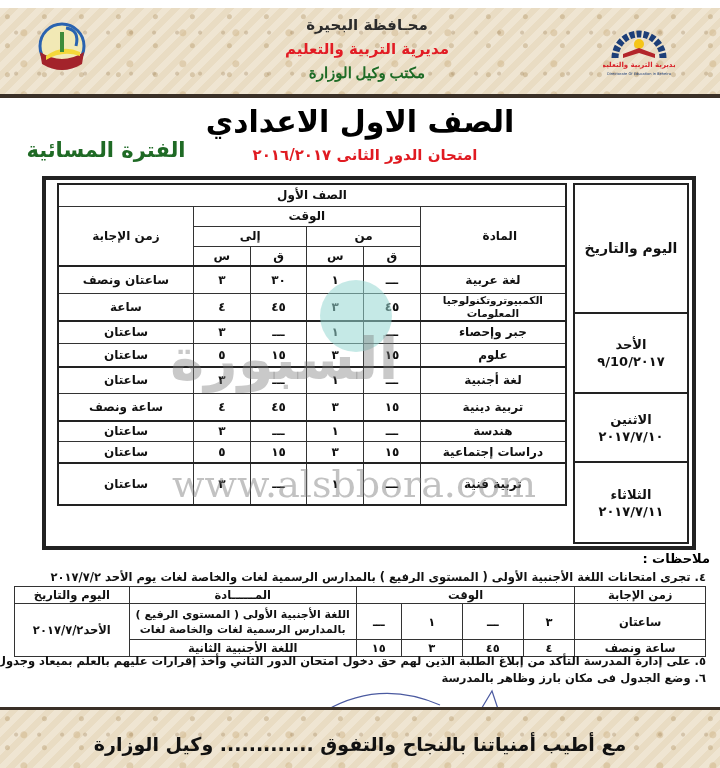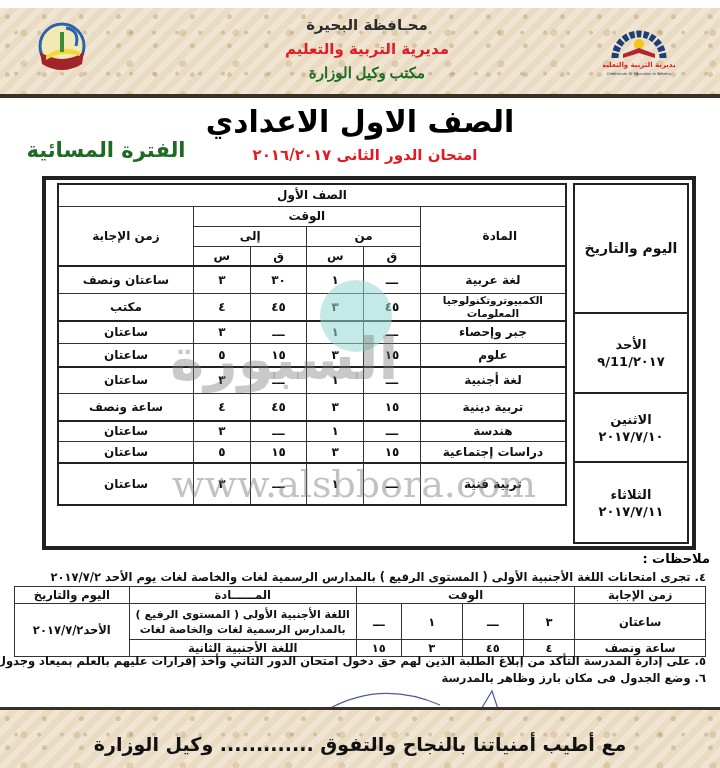--- a/index.html
+++ b/index.html
@@ -114,21 +114,21 @@
           <td>٣٠</td>
           <td>٣</td>
           <td>ساعتان ونصف</td>
         </tr>
         <tr style="height: 27px;">
           <td style="font-size: 10.5px; line-height: 13px;">الكمبيوتروتكنولوجيا المعلومات</td>
           <td>٤٥</td>
           <td>٣</td>
           <td>٤٥</td>
           <td>٤</td>
-          <td>مكتب</td>
+          <td>ساعة</td>
         </tr>
         <tr class="sep-top" style="height: 23px;">
           <td>جبر وإحصاء</td>
           <td>ـــ</td>
           <td>١</td>
           <td>ـــ</td>
           <td>٣</td>
           <td>ساعتان</td>
         </tr>
         <tr style="height: 23px;">
@@ -185,21 +185,21 @@
   <table class="day-tbl">
     <tbody>
         <tr style="height:86px">
           <th style="font-size:14px">اليوم والتاريخ</th>
         </tr>
     </tbody>
       <tbody id="day-body">
         <tr class="day sep-top" style="height: 54px;">
           <td>
             <div>الأحد</div>
-            <div>٢٠١٧/11/٩</div>
+            <div>٢٠١٧/10/٩</div>
           </td>
         </tr>
         <tr class="day sep-top" style="height: 46px;">
           <td>
             <div>الاثنين</div>
             <div>٢٠١٧/٧/١٠</div>
           </td>
         </tr>
         <tr class="day sep-top" style="height: 54px;">
           <td>

